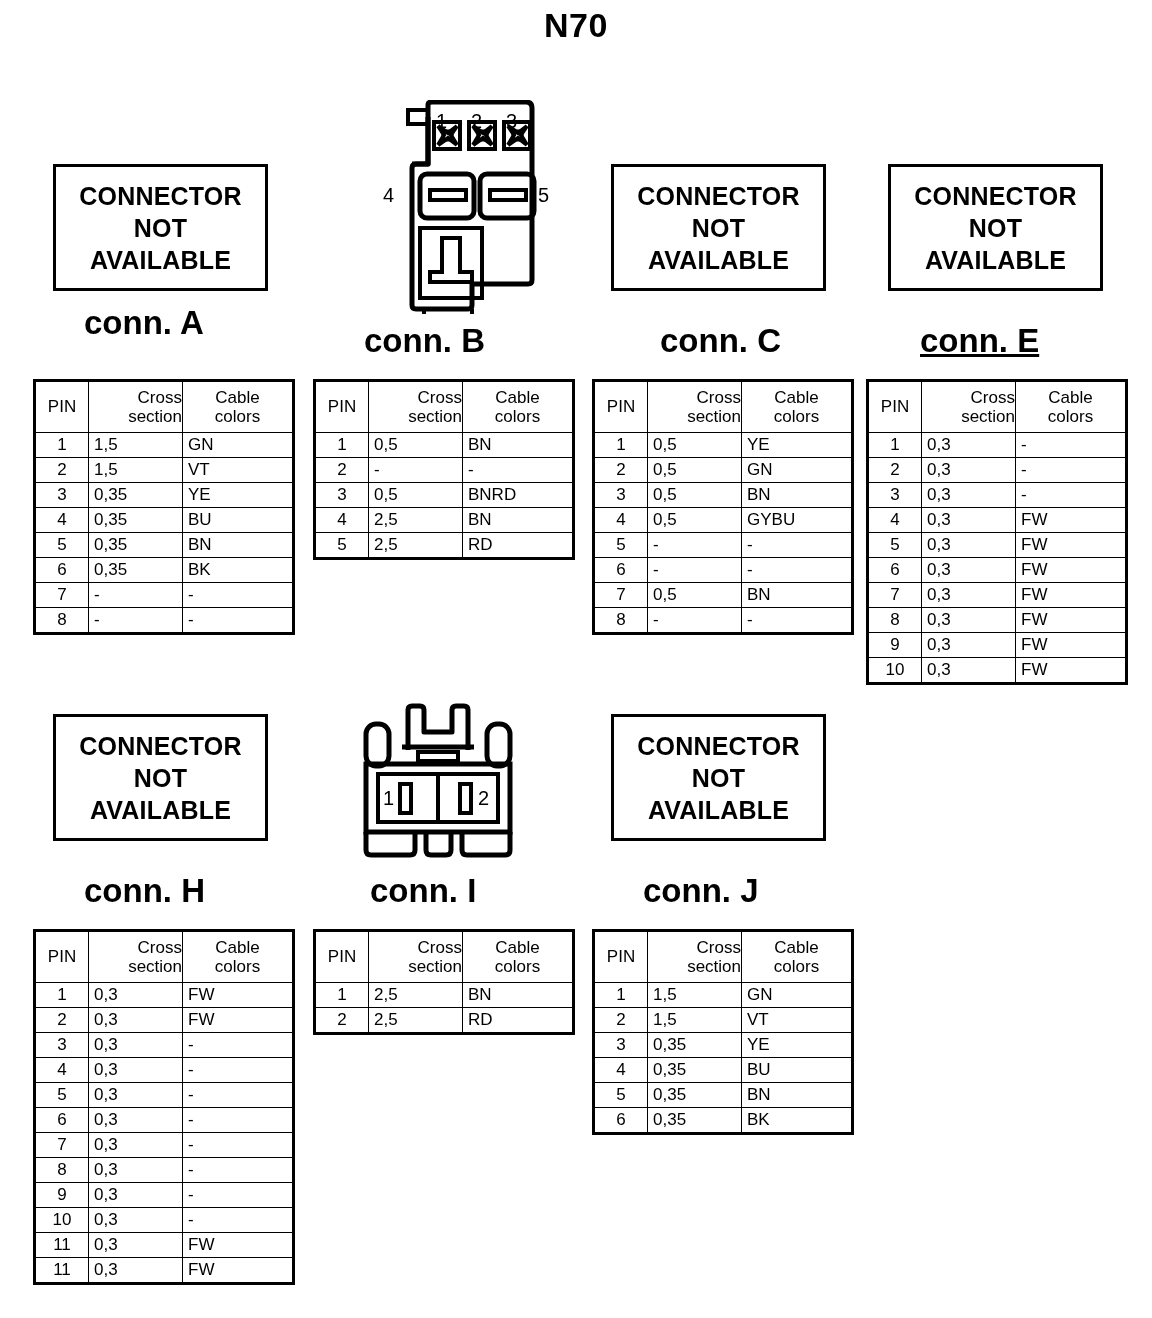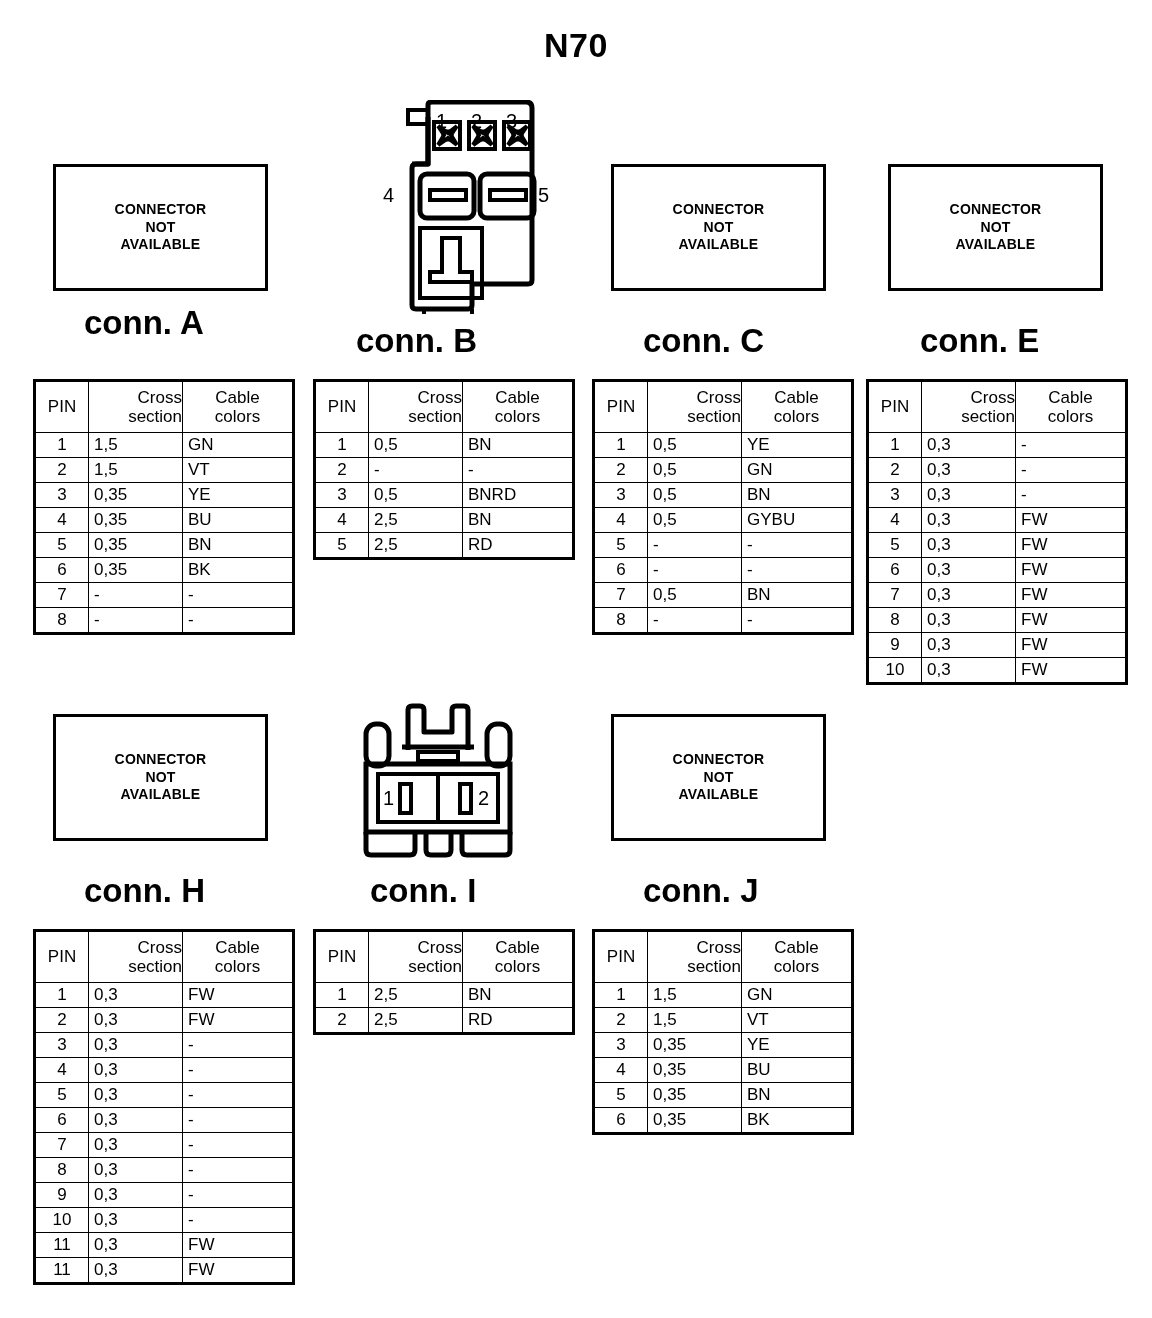--- a/index.html
+++ b/index.html
@@ -12,41 +12,41 @@
     height: 1318px;
     position: relative;
     font-family: "Liberation Sans", sans-serif;
     color: #000000;
     overflow: hidden;
   }
 
   
   #page-title {
     position: absolute;
-    top: 26px;
+    top: 6px;
     left: 0;
     width: 1152px;
     text-align: center;
     font-size: 34px;
     font-weight: bold;
     letter-spacing: 0.5px;
   }
 
   
   .abs { position: absolute; }
 
   
   .cna-box {
     border: 3px solid #000;
     box-sizing: border-box;
     display: flex;
     flex-direction: column;
     align-items: center;
     justify-content: center;
-    font-size: 14px;
+    font-size: 25px;
     font-weight: bold;
     line-height: 1.28;
     background: #fff;
     text-align: center;
     letter-spacing: 0.2px;
   }
 
   
   .conn-caption {
     font-size: 33px;
@@ -215,21 +215,21 @@
 
     <path d="M 24 209 L 24 214 M 72 209 L 72 214" stroke="#000" stroke-width="4"></path>
   </svg>
 </div>
 <div class="abs side-label" style="left:436px; top:110px;">1</div>
 <div class="abs side-label" style="left:471px; top:110px;">2</div>
 <div class="abs side-label" style="left:506px; top:110px;">3</div>
 <div class="abs side-label" style="left:383px; top:184px;">4</div>
 <div class="abs side-label" style="left:538px; top:184px;">5</div>
 
-<div class="abs conn-caption" style="left:356px; top:322px;">conn. B</div>
+<div class="abs conn-caption" style="left:364px; top:322px;">conn. B</div>
 <div class="table-wrap" style="left:313px; top:379px;">
   <table class="pin-table">
     <thead>
       <tr>
         <th class="h-pin col-pin"><span>PIN</span></th>
         <th class="h-cross col-cross"><span>Cross</span><br><span>section</span></th>
         <th class="h-colors col-colors"><span>Cable</span><br><span>colors</span></th>
       </tr>
     </thead>
     <tbody>
@@ -260,21 +260,21 @@
         </tr>
       </tbody>
   </table>
 </div>
 
 <div class="abs cna-box" style="left:611px; top:164px; width:215px; height:127px;">
   <div>CONNECTOR</div>
   <div>NOT</div>
   <div>AVAILABLE</div>
 </div>
-<div class="abs conn-caption" style="left:643px; top:322px;">conn. C</div>
+<div class="abs conn-caption" style="left:660px; top:322px;">conn. C</div>
 <div class="table-wrap" style="left:592px; top:379px;">
   <table class="pin-table">
     <thead>
       <tr>
         <th class="h-pin col-pin"><span>PIN</span></th>
         <th class="h-cross col-cross"><span>Cross</span><br><span>section</span></th>
         <th class="h-colors col-colors"><span>Cable</span><br><span>colors</span></th>
       </tr>
     </thead>
     <tbody>
@@ -320,21 +320,21 @@
         </tr>
       </tbody>
   </table>
 </div>
 
 <div class="abs cna-box" style="left:888px; top:164px; width:215px; height:127px;">
   <div>CONNECTOR</div>
   <div>NOT</div>
   <div>AVAILABLE</div>
 </div>
-<div class="abs conn-caption" style="left:920px; top:322px;">conn. E</div>
+<div class="abs conn-caption" style="left:920px; top:322px;text-decoration:underline;">conn. E</div>
 <div class="table-wrap" style="left:866px; top:379px;">
   <table class="pin-table">
     <thead>
       <tr>
         <th class="h-pin col-pin"><span>PIN</span></th>
         <th class="h-cross col-cross"><span>Cross</span><br><span>section</span></th>
         <th class="h-colors col-colors"><span>Cable</span><br><span>colors</span></th>
       </tr>
     </thead>
     <tbody>

